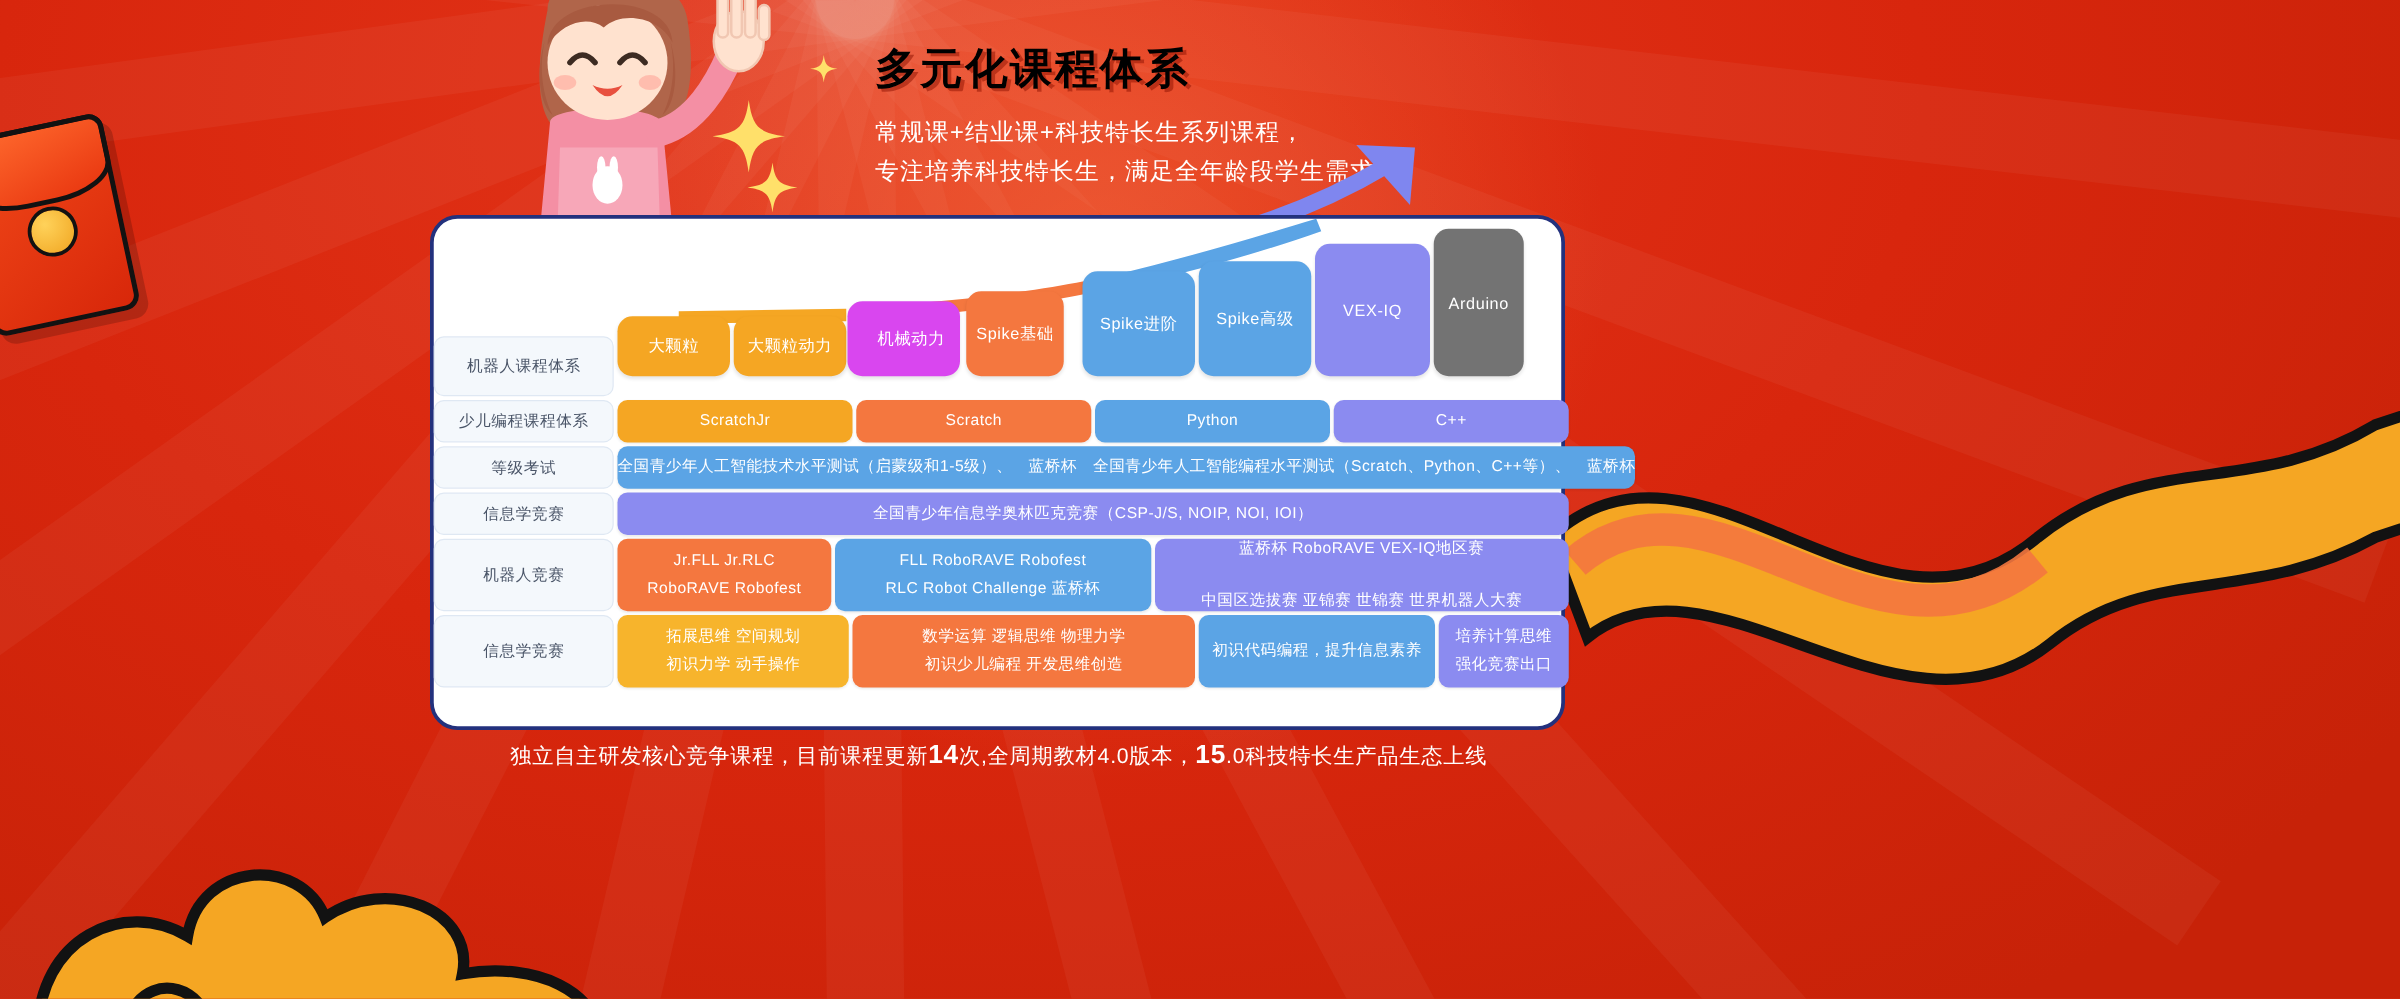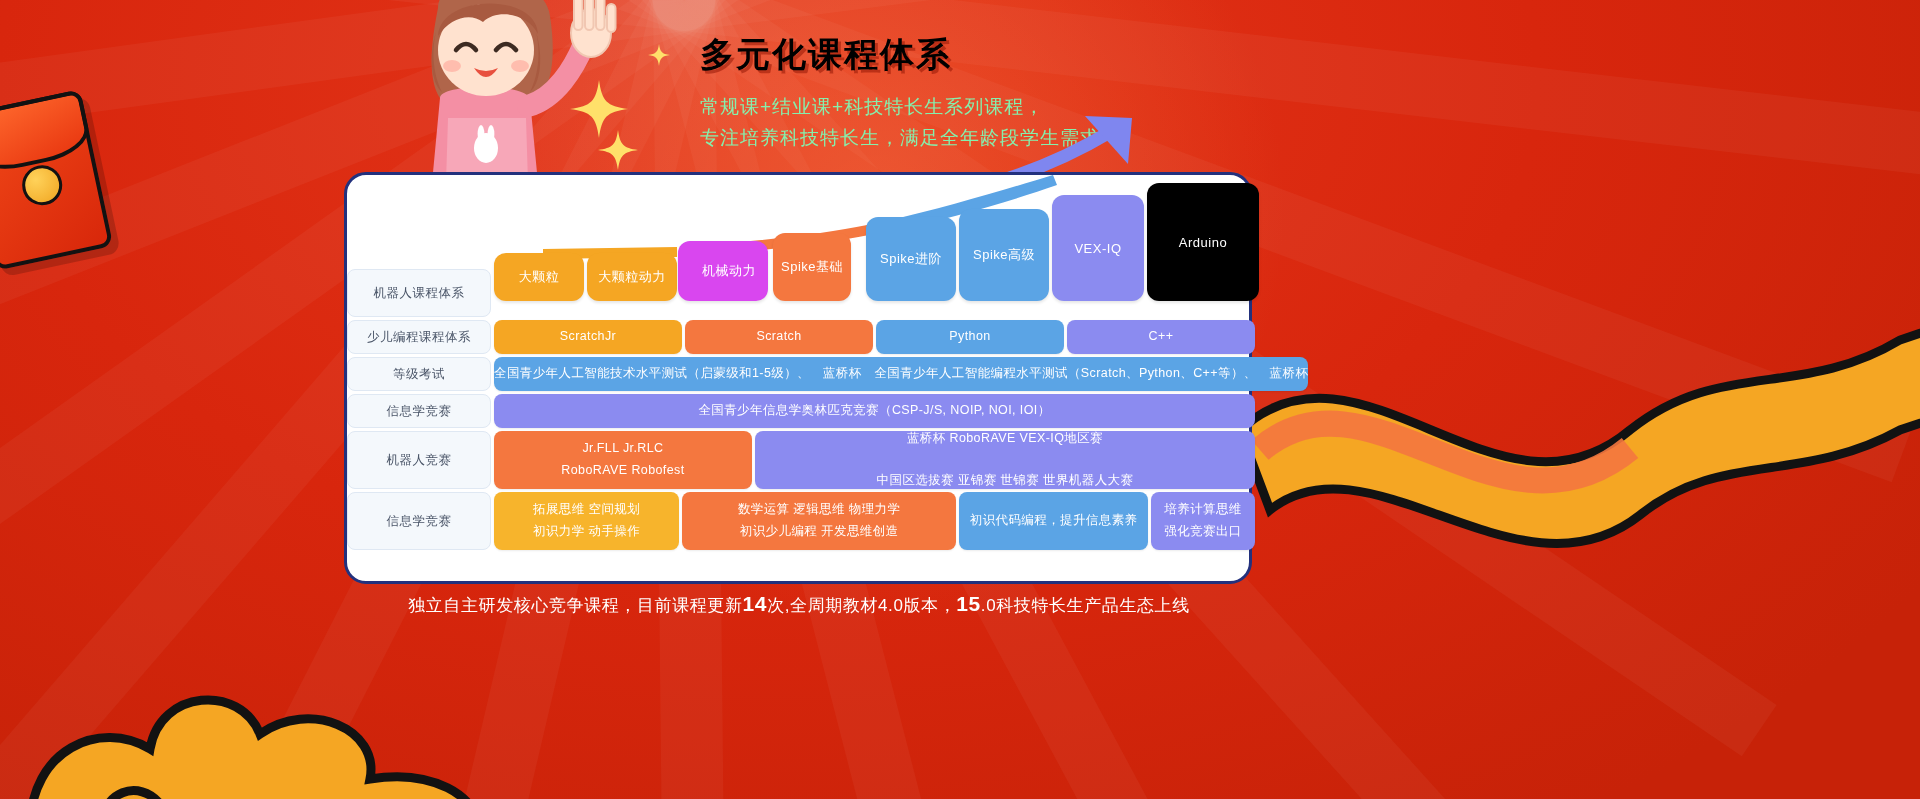--- a/index.html
+++ b/index.html
@@ -60,21 +60,21 @@
   .spark.s1 { left: 570px; top: 80px; width: 58px; height: 58px; }
   .spark.s2 { left: 598px; top: 130px; width: 40px; height: 40px; }
   .spark.s3 { left: 648px; top: 44px; width: 22px; height: 22px; }
 
   
   .head { position: absolute; left: 700px; top: 32px; width: 700px; }
   .head h1 {
     font-size: 34px; font-weight: bold; color: #000000; letter-spacing: 2px;
     text-shadow: 3px 3px 0 rgba(150,24,5,0.55);
   }
-  .head .sub { margin-top: 14px; font-size: 19px; line-height: 1.62; color: #86efac;
+  .head .sub { margin-top: 14px; font-size: 19px; line-height: 1.62; color: #ffffff;
                letter-spacing: 1px; }
 
   
   .bigarrow { position: absolute; left: 840px; top: 110px; width: 340px; height: 110px; }
   .bigarrow svg { width: 100%; height: 100%; }
 
   
   .panel {
     position: absolute; left: 344px; top: 172px; width: 908px; height: 412px;
     background: #ffffff; border: 3px solid #23317d; border-radius: 22px;
@@ -261,21 +261,21 @@
       </div>
       <div class="scard" style="left: 519px; top: 42px; width: 90px; height: 84px; background: rgb(91, 164, 229);">
         <span>Spike进阶</span>
       </div>
       <div class="scard" style="left: 612px; top: 34px; width: 90px; height: 92px; background: rgb(91, 164, 229);">
         <span>Spike高级</span>
       </div>
       <div class="scard" style="left: 705px; top: 20px; width: 92px; height: 106px; background: rgb(139, 139, 240);">
         <span>VEX-IQ</span>
       </div>
-      <div class="scard" style="left: 800px; top: 8px; width: 112px; height: 118px; background: #000000;">
+      <div class="scard" style="left: 800px; top: 8px; width: 72px; height: 118px; background: #737373;">
         <span>Arduino</span>
       </div>
     </div>
 
   <div class="grid" id="grid">
       <div class="row" style="height: 48px; margin-top: 0px;">
         <div class="rowlabel">机器人课程体系</div>
         <div class="cells" style="visibility: hidden;"></div>
       </div>
       <div class="row" style="height: 34px;">
@@ -311,20 +311,24 @@
           </div>
         </div>
       </div>
       <div class="row" style="height: 58px;">
         <div class="rowlabel">机器人竞赛</div>
         <div class="cells">
           <div class="cell" style="background: rgb(244, 119, 63); flex: 196 0 0px;">
             <span class="ln">Jr.FLL Jr.RLC</span>
             <span class="ln">RoboRAVE Robofest</span>
           </div>
+          <div class="cell" style="background: rgb(91, 164, 229); flex: 290 0 0px;">
+            <span class="ln">FLL RoboRAVE Robofest</span>
+            <span class="ln">RLC  Robot Challenge  蓝桥杯</span>
+          </div>
           <div class="cell" style="background: rgb(139, 139, 240); flex: 380 0 0px; gap: 20px;">
             <span class="ln">蓝桥杯 RoboRAVE VEX-IQ地区赛</span>
             <span class="ln">中国区选拔赛 亚锦赛 世锦赛 世界机器人大赛</span>
           </div>
         </div>
       </div>
       <div class="row" style="height: 58px;">
         <div class="rowlabel">信息学竞赛</div>
         <div class="cells">
           <div class="cell" style="background: rgb(247, 180, 44); flex: 196 0 0px;">

